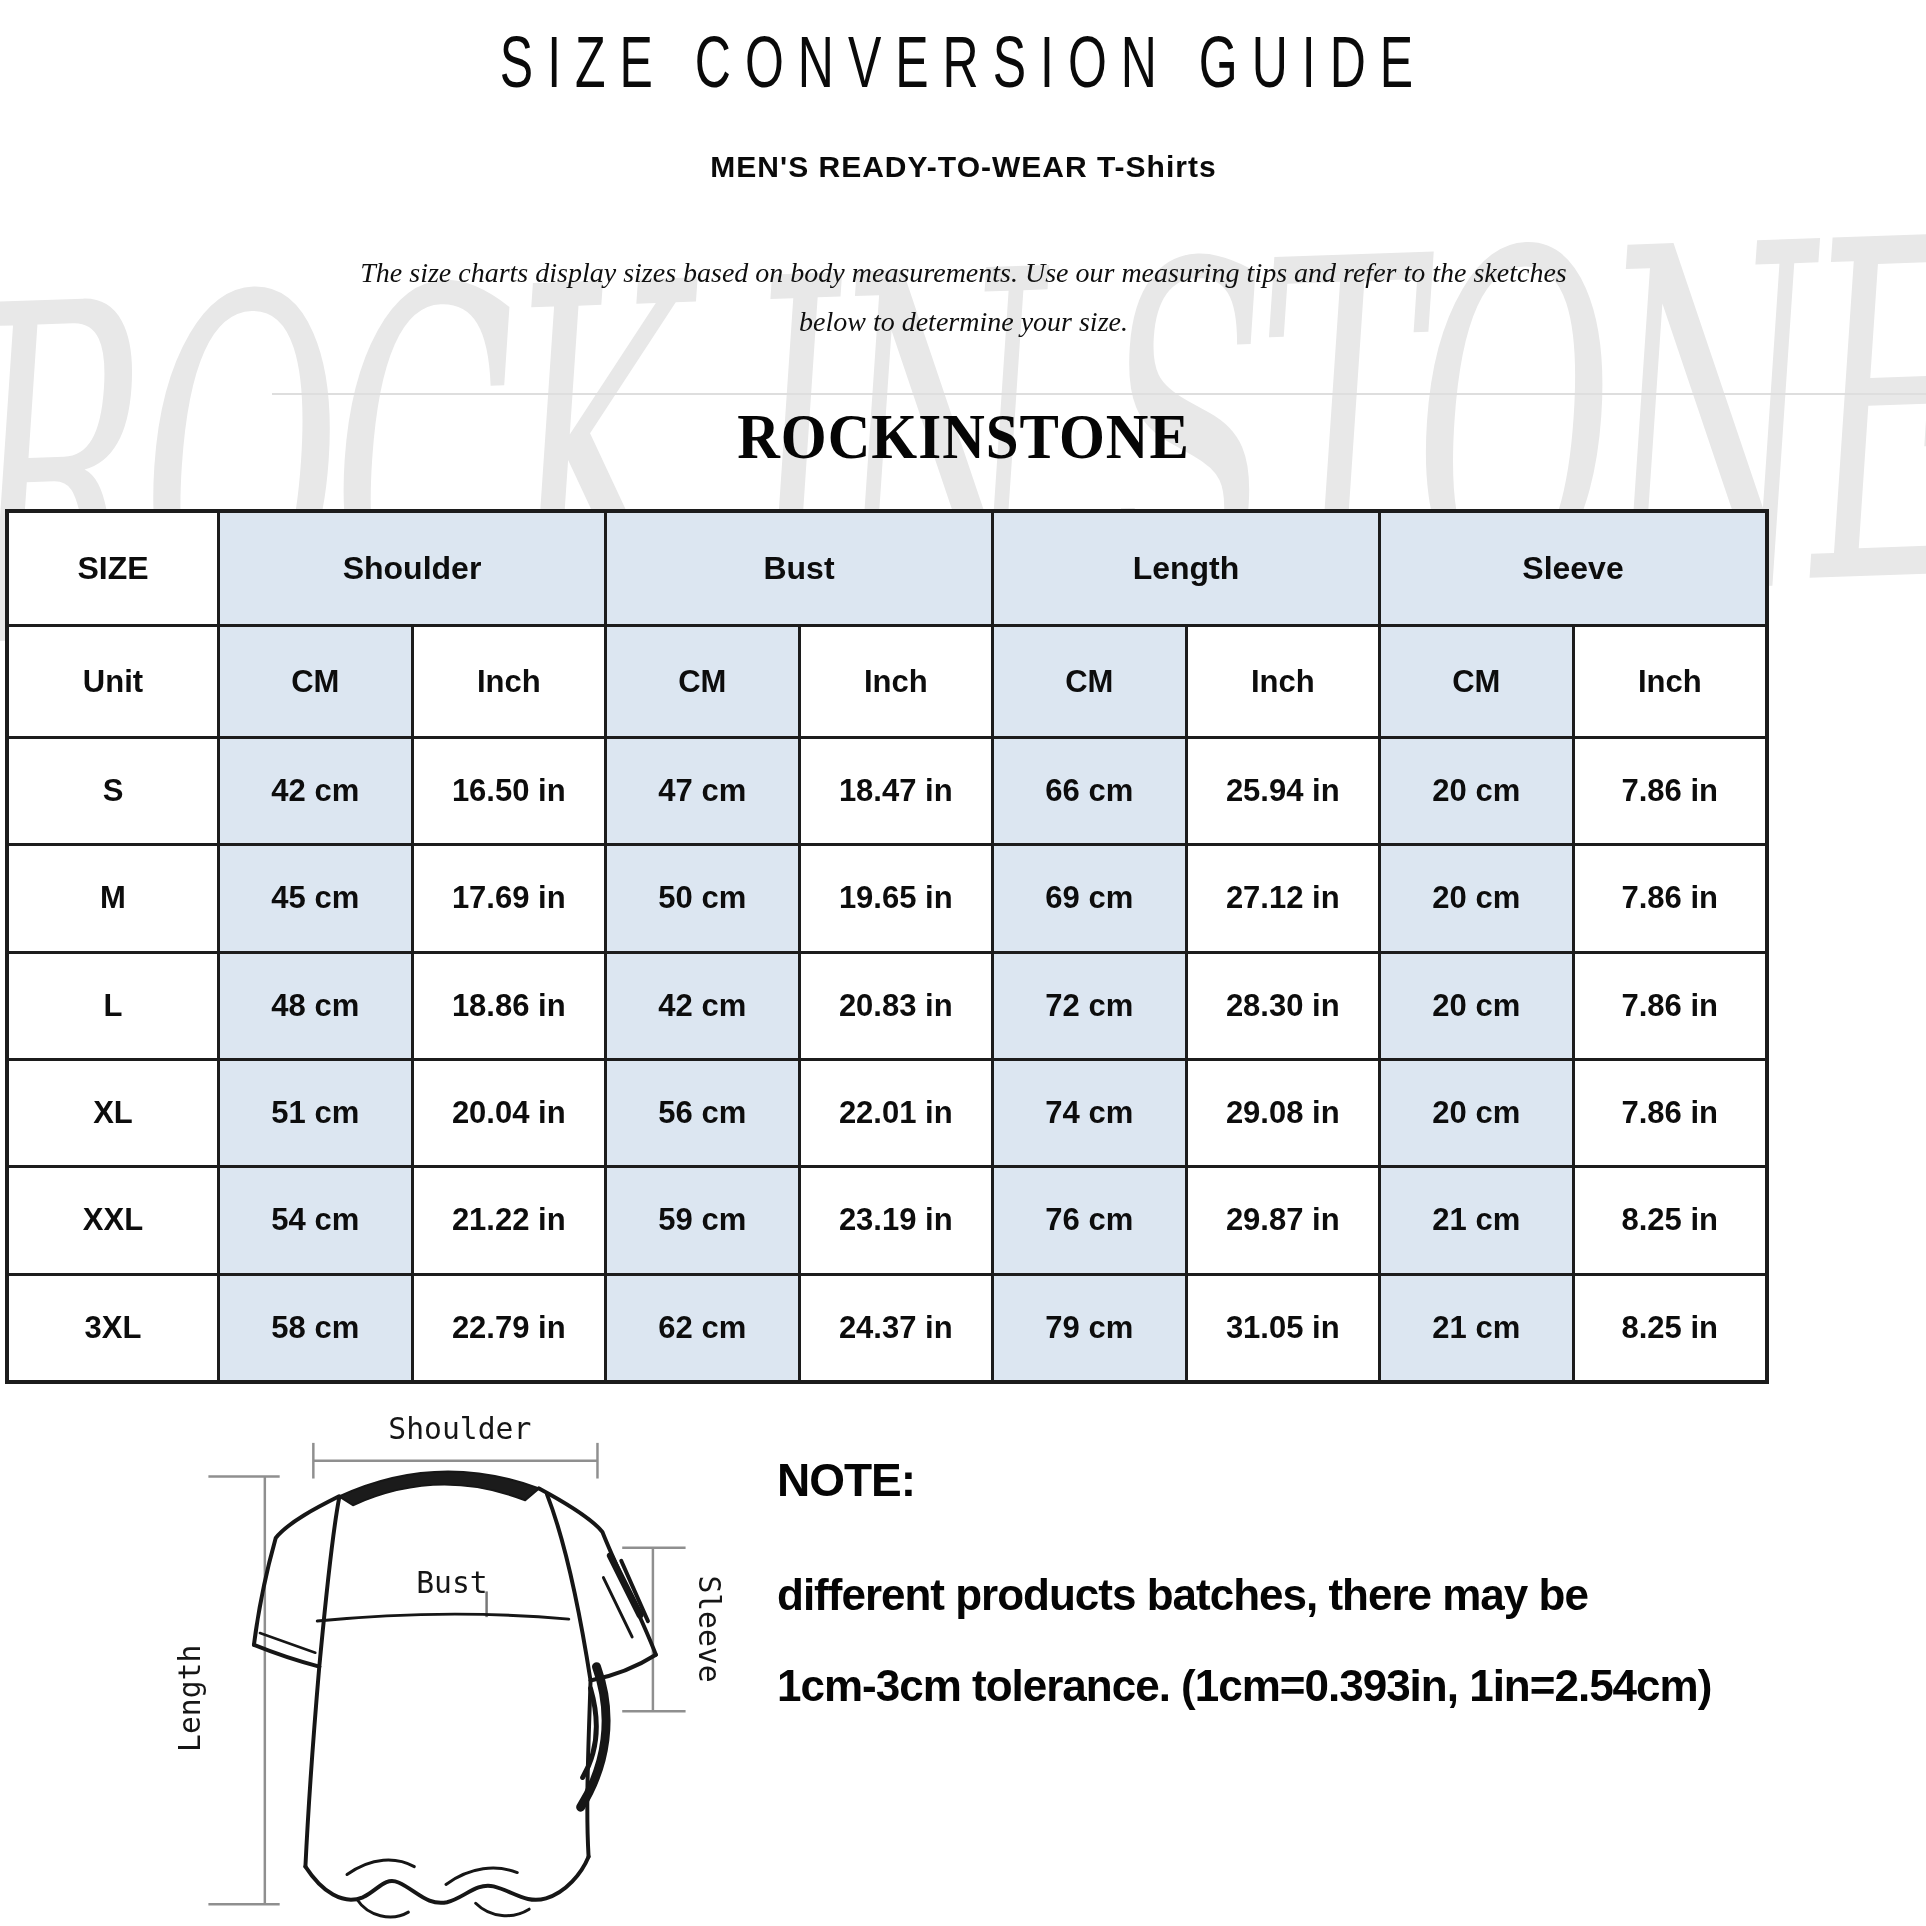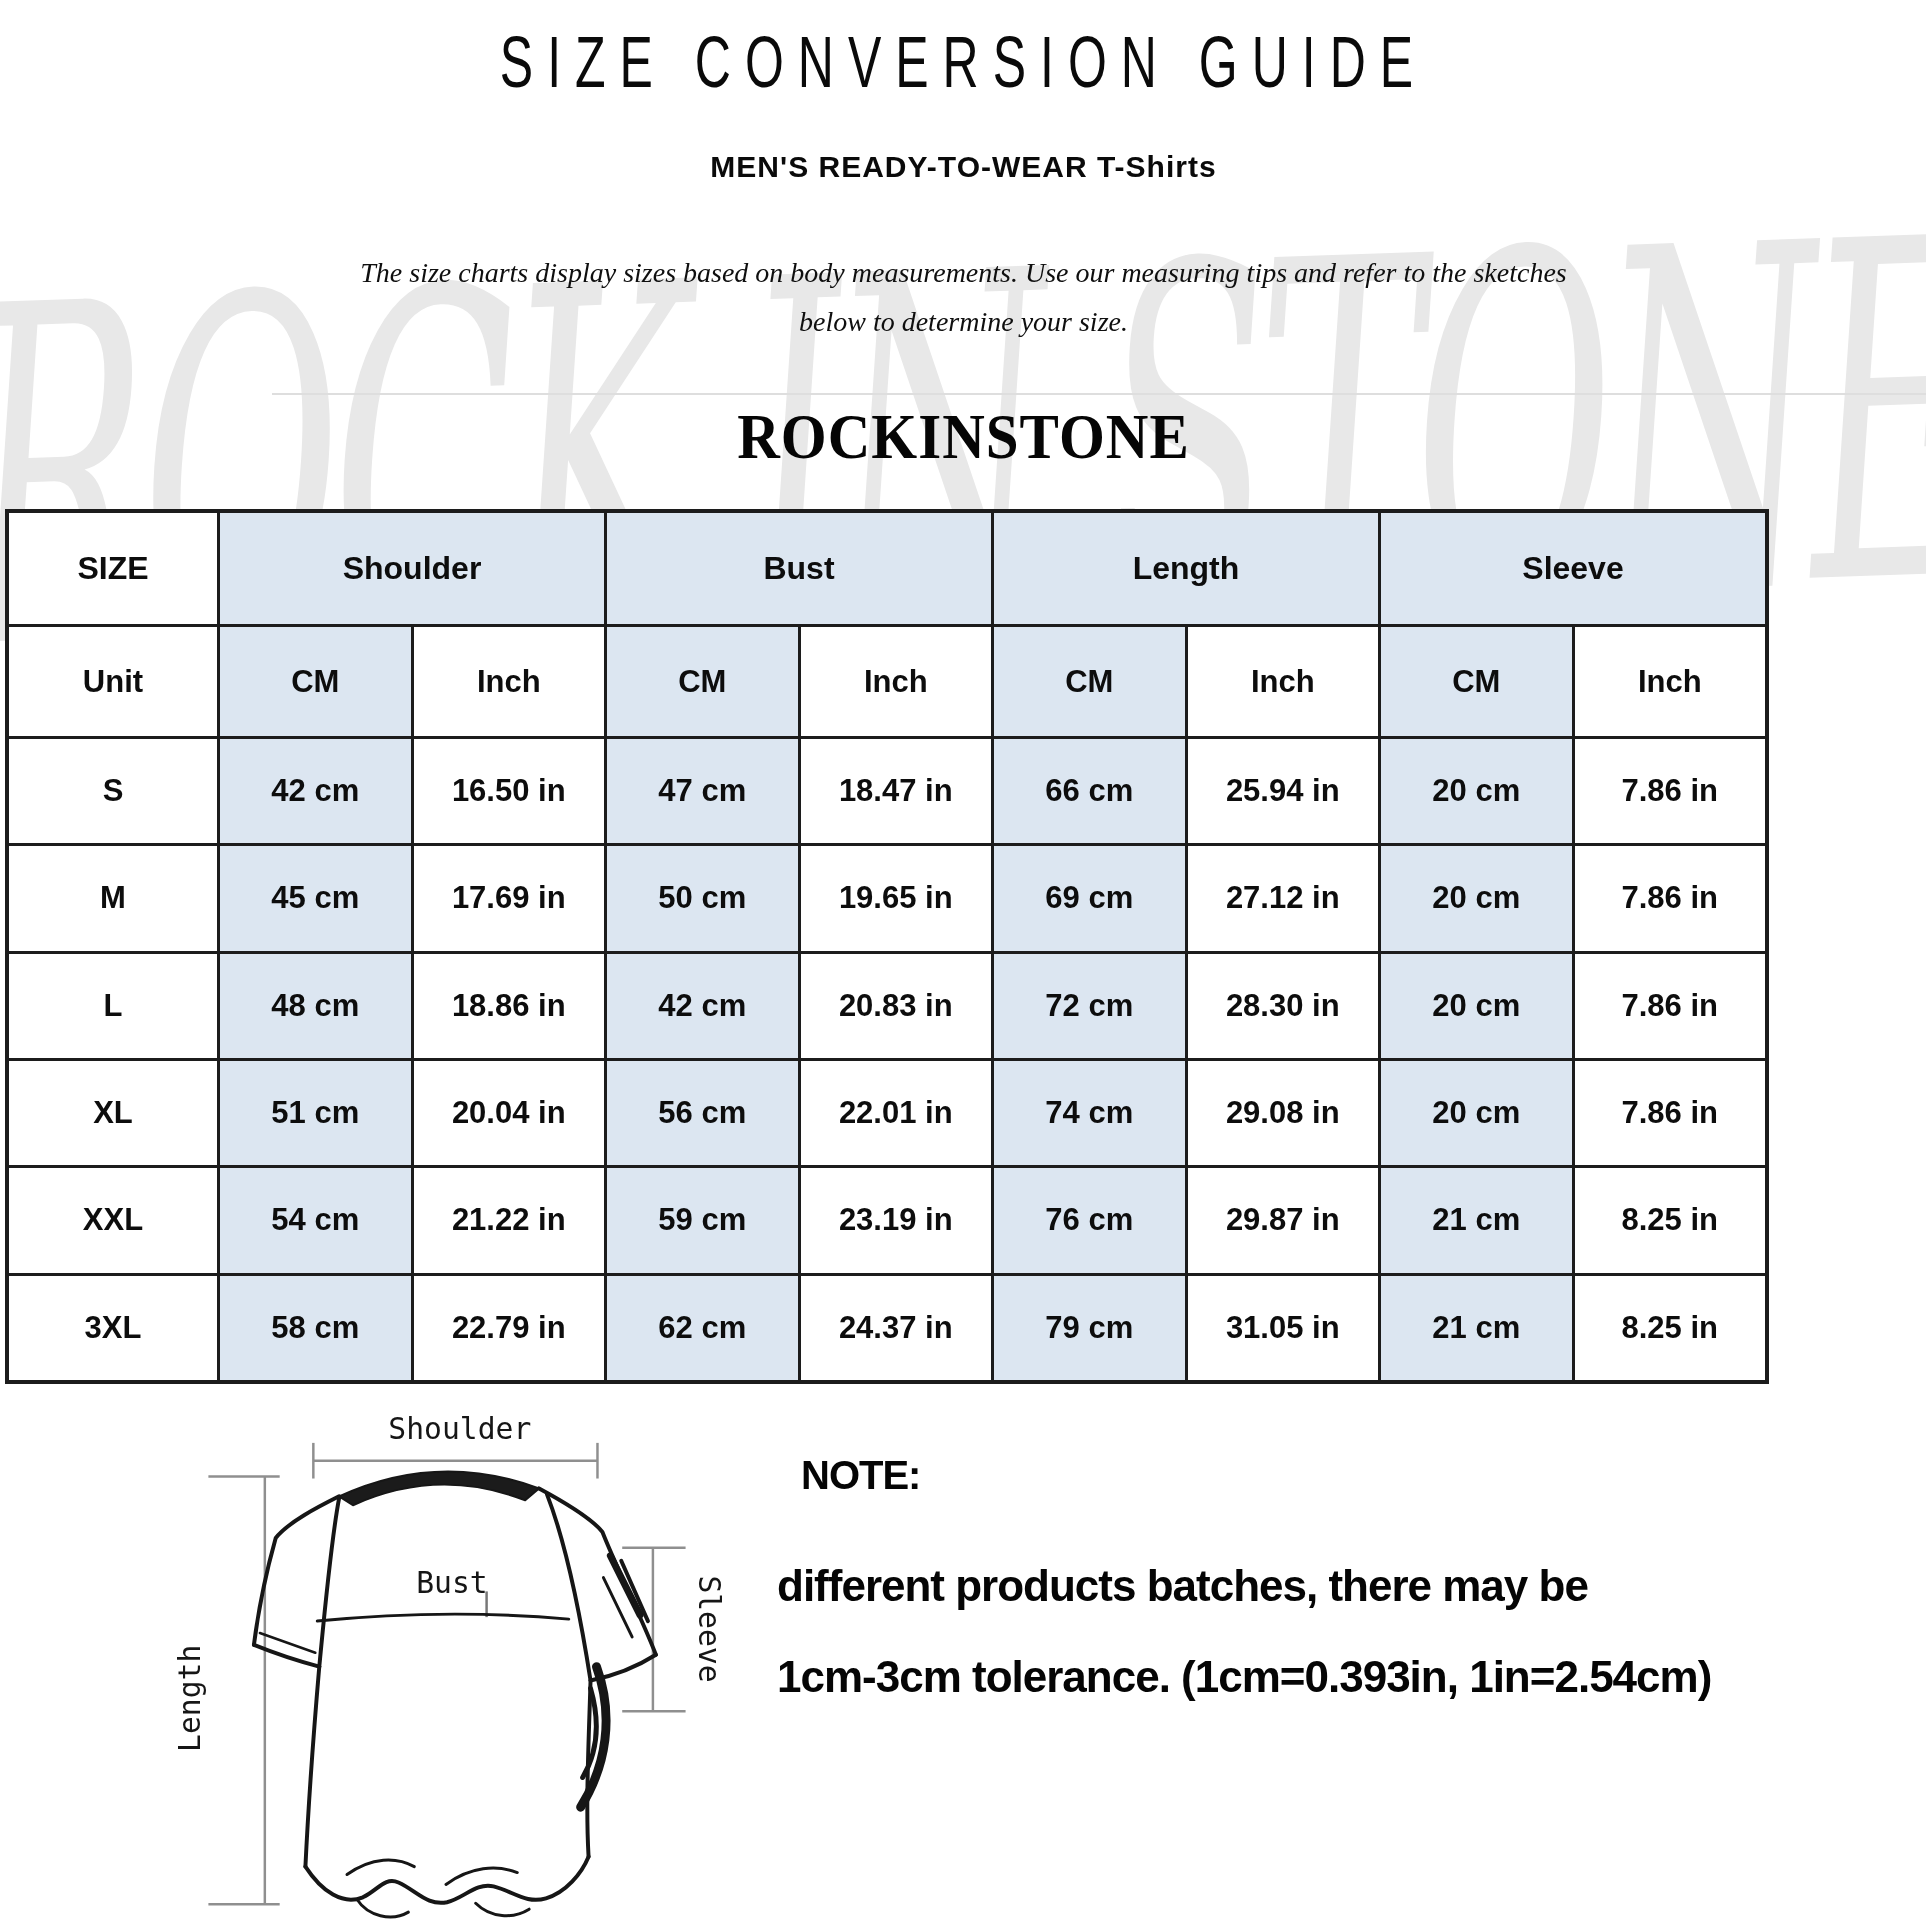--- a/index.html
+++ b/index.html
@@ -32,21 +32,21 @@
     grid-template-rows:111px 109px repeat(6,1fr);
     gap:3px;padding:4px;z-index:2;}
   .cell{background:#ffffff;display:flex;align-items:center;justify-content:center;
     font-weight:bold;font-size:31px;color:#0d0d0d;white-space:nowrap;}
   .cell.blue{background:#dce6f1;}
   .cell.hdr{font-size:32px;}
   .cell.span2{grid-column:span 2;}
 
   
   .note{position:absolute;left:777px;top:1453px;width:1119px;z-index:2;}
-  .note-heading{font-weight:bold;font-size:40px;color:#050505;letter-spacing:-1px;margin-left:24px;}
+  .note-heading{font-weight:bold;font-size:46px;color:#050505;letter-spacing:-1px;}
   .note-body{margin-top:42px;font-weight:bold;font-size:44px;line-height:91px;
     letter-spacing:-1px;color:#050505;}
 
   
   .shirt{position:absolute;left:149px;top:1409px;z-index:2;}
   .diagram-label{font-family:"DejaVu Sans Mono",monospace;font-size:30px;fill:#161616;}
 </style>
 </head>
 <body>
 

